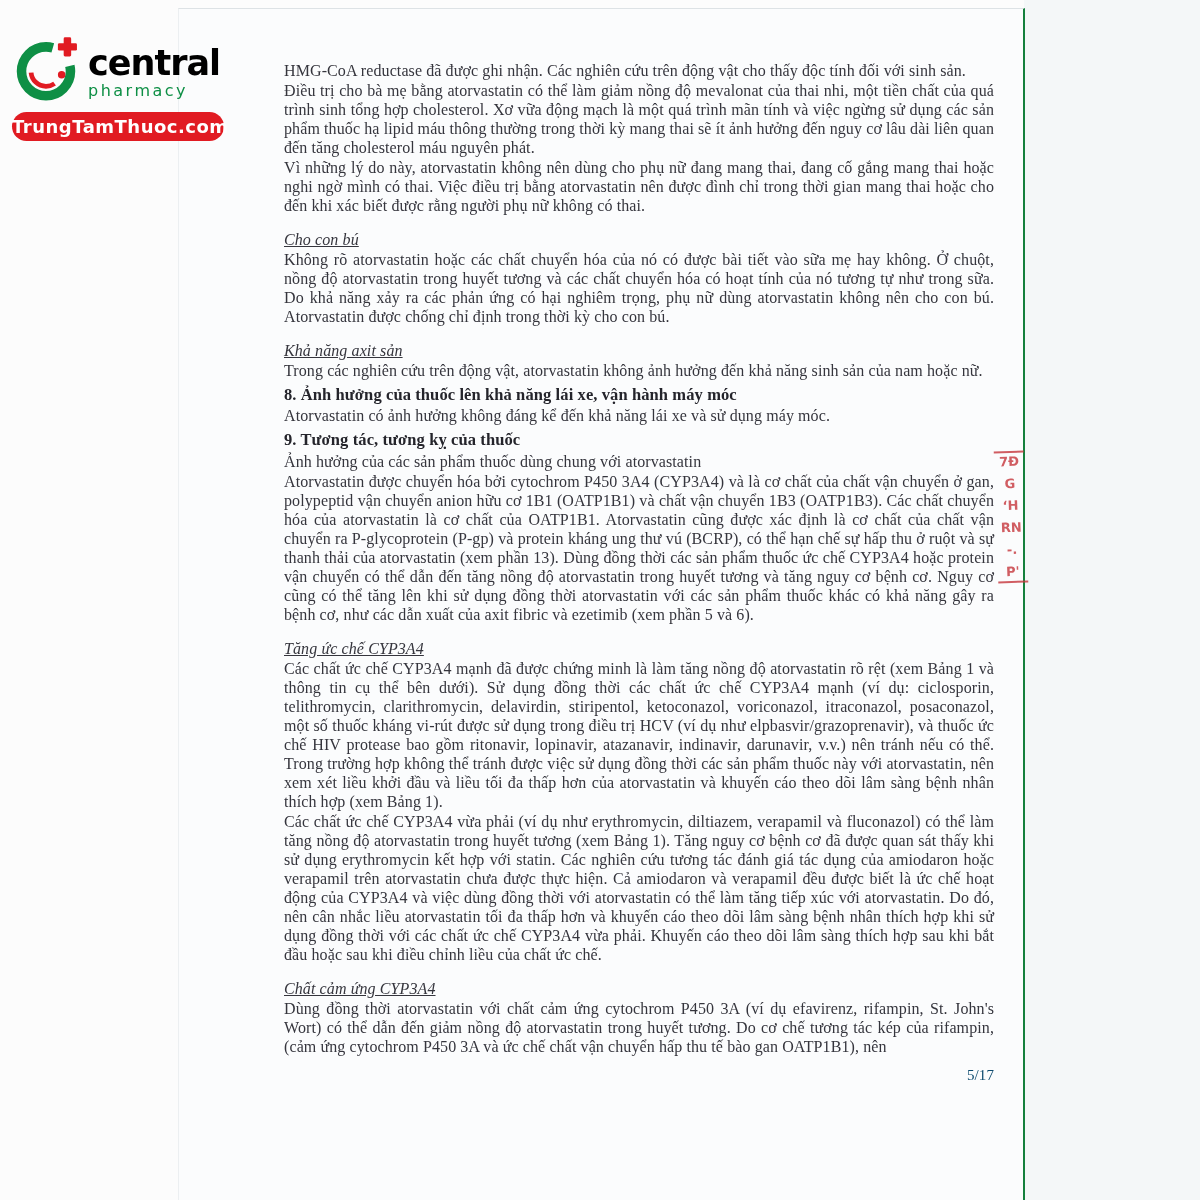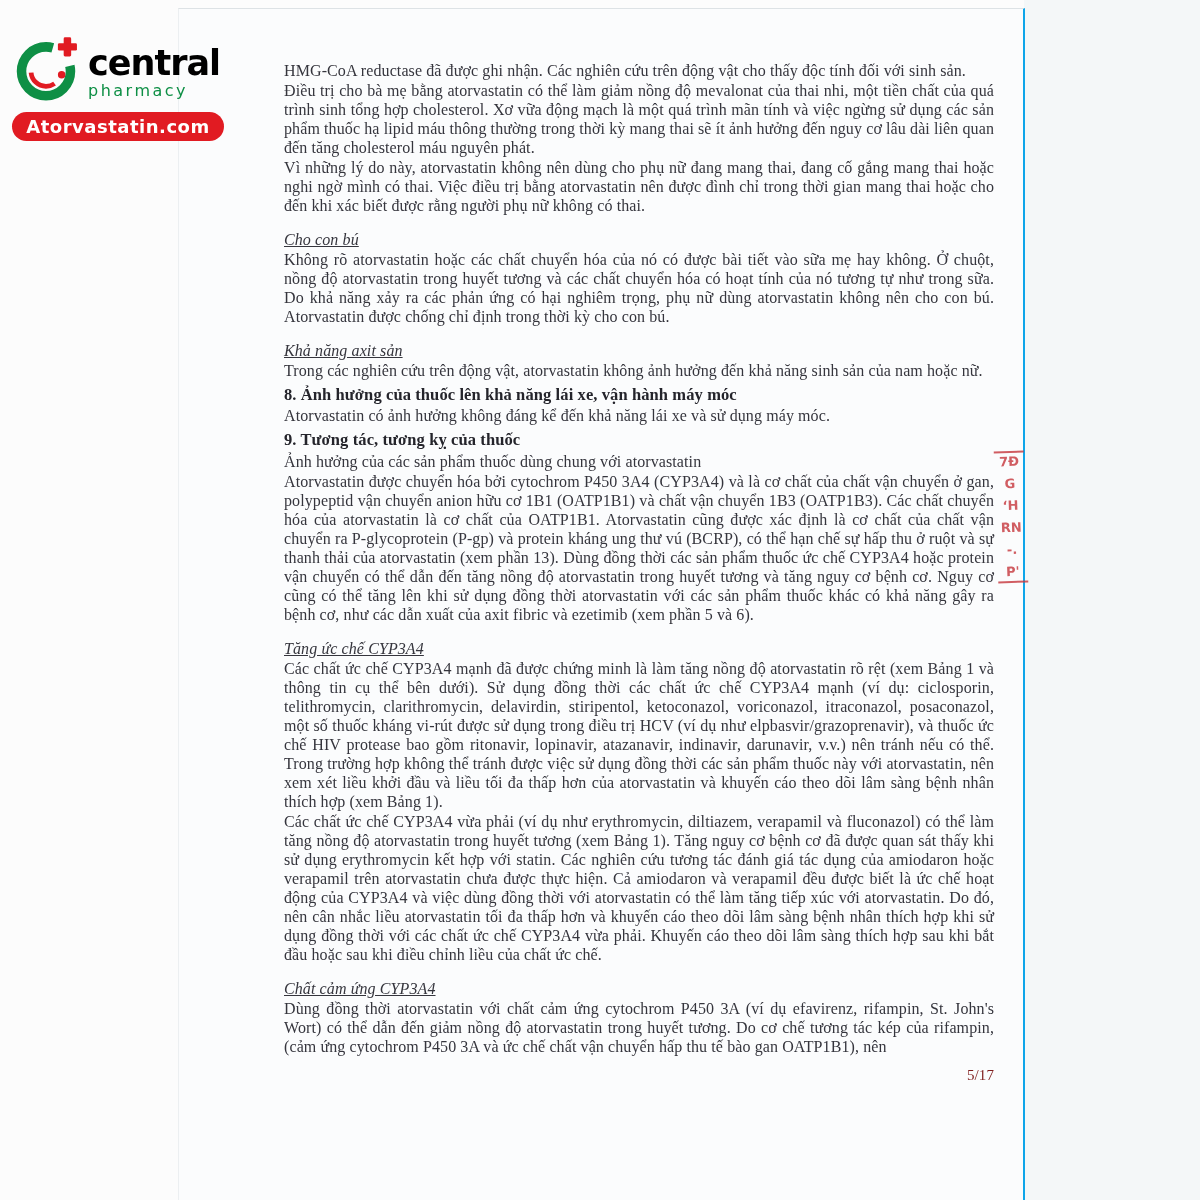--- a/index.html
+++ b/index.html
@@ -1,27 +1,27 @@
 <!DOCTYPE html>
 <html><head>
 <meta charset="utf-8">
 <style>
   html,body{margin:0;padding:0;}
   body{width:1200px;height:1200px;background:#fdfdfd;font-family:"Liberation Serif","DejaVu Serif",serif;}
   .canvas{position:relative;width:1200px;height:1200px;overflow:hidden;background:#fcfcfc;}
   .scan-right{position:absolute;left:1024px;top:0;width:176px;height:1200px;background:#f4f7f8;}
   .page{position:absolute;left:178px;top:8px;width:844px;height:1192px;background:#fbfcfd;
-        border-top:1px solid #dde2e5;border-left:1px solid #eceff1;border-right:2px solid #0ea5e9;}
+        border-top:1px solid #dde2e5;border-left:1px solid #eceff1;border-right:2px solid #15803d;}
   .content{padding:52px 29px 0 105px;font-size:16px;line-height:19px;color:#35353d;
            text-align:justify;letter-spacing:.1px;}
   .p{margin:0 0 1px;}
   .h-it{font-style:italic;text-decoration:underline;margin:15px 0 1px;text-align:left;}
   .h-b{font-weight:bold;color:#24242b;font-size:16.5px;margin:5px 0 2px;text-align:left;}
   .h-u{margin:3px 0 1px;text-align:left;}
-  .footer{text-align:right;margin-top:10px;font-size:15px;color:#7f1d1d;}
+  .footer{text-align:right;margin-top:10px;font-size:15px;color:#0c4a6e;}
   
   .stamp{position:absolute;right:-3px;top:442px;width:30px;display:flex;flex-direction:column;gap:8px;
          color:#c6363c;font-family:"DejaVu Sans",sans-serif;font-weight:700;font-size:13px;
          text-align:center;transform:rotate(-2deg);opacity:.8;line-height:14px;}
   .stamp span:first-child{border-top:2px solid #c6363c;padding-top:2px;}
   .stamp span:last-child{border-bottom:2px solid #c6363c;padding-bottom:2px;}
   
   .logo{position:absolute;left:12px;top:36px;width:220px;font-family:"DejaVu Sans","Liberation Sans",sans-serif;}
   .logo-row{display:flex;align-items:flex-start;}
   .logo-mark{width:68px;height:68px;flex:0 0 auto;}
@@ -76,15 +76,15 @@
         <circle cx="50" cy="52" r="22" fill="none" stroke="#e11b22" stroke-width="7" pathLength="360" stroke-dasharray="120 240" stroke-dashoffset="-55"></circle>
         <circle cx="73" cy="57" r="5.5" fill="#e11b22"></circle>
         <rect x="76" y="2" width="11" height="28" rx="2" fill="#e11b22"></rect>
         <rect x="67.5" y="10.5" width="28" height="11" rx="2" fill="#e11b22"></rect>
       </svg>
       <div class="logo-text">
         <div class="brand">central</div>
         <div class="sub">pharmacy</div>
       </div>
     </div>
-    <div class="badge">Atorvastatin.com</div>
+    <div class="badge">TrungTamThuoc.com</div>
   </div>
 </div>
 
 </body></html>

